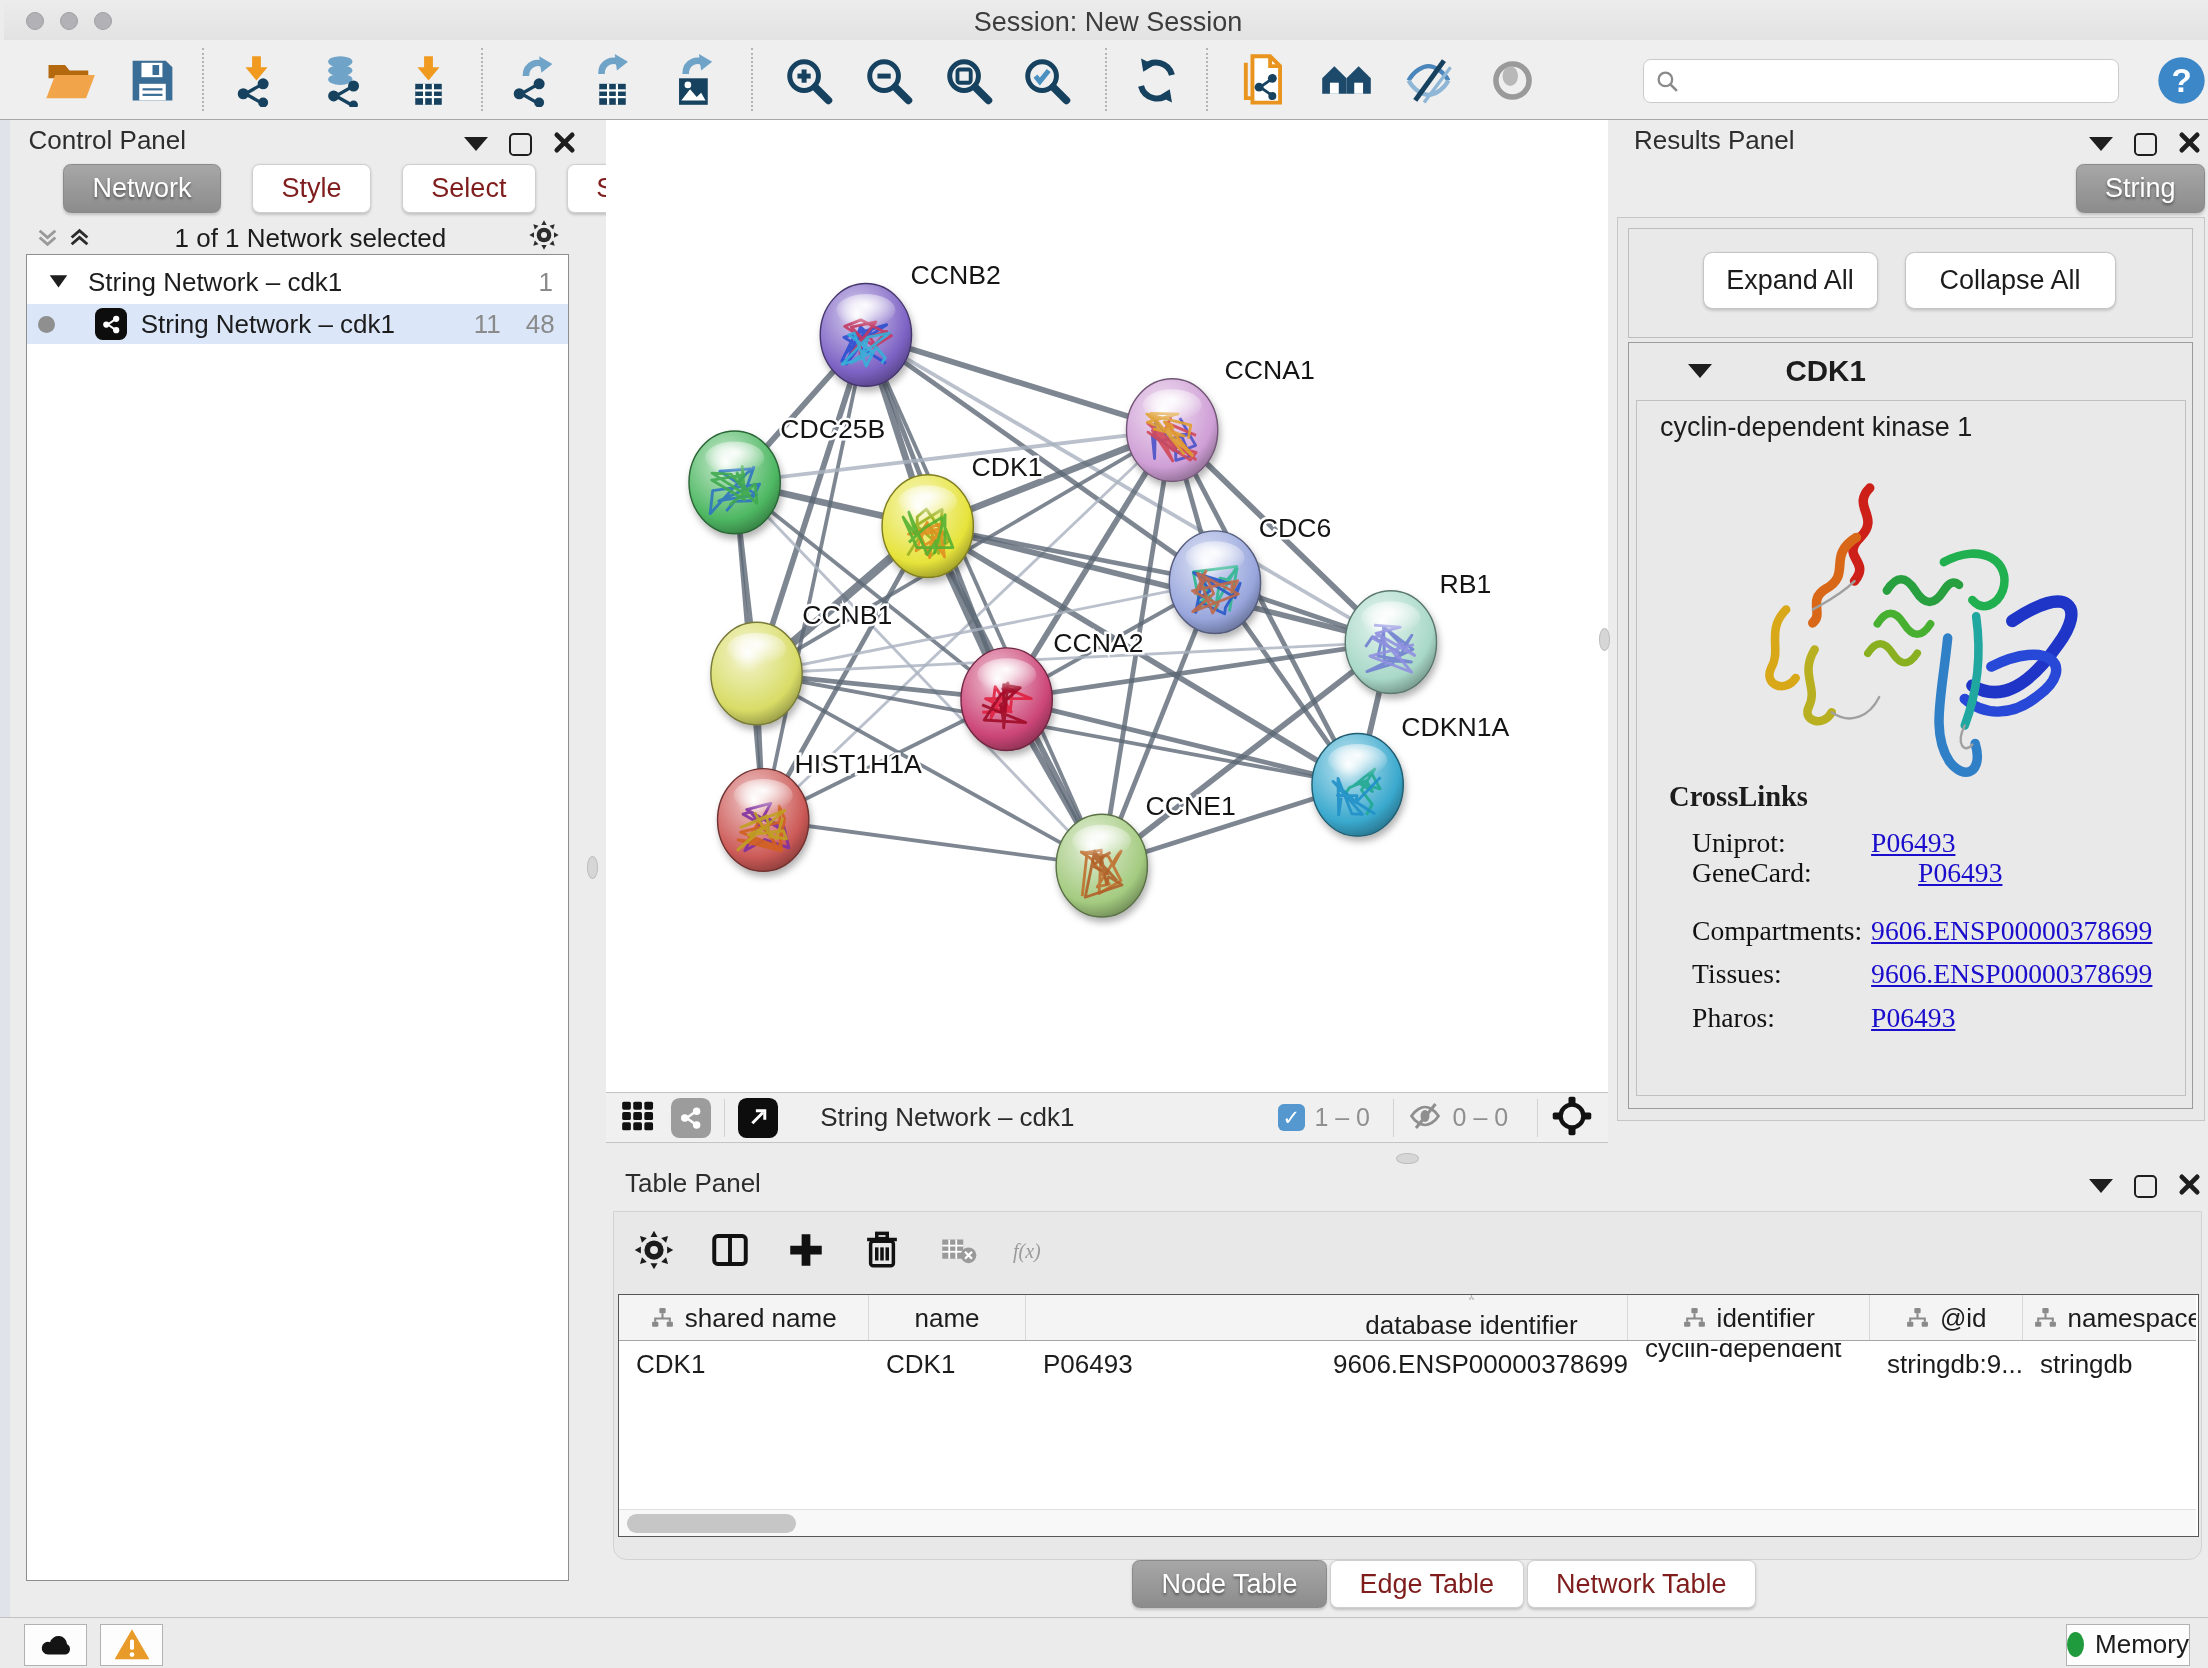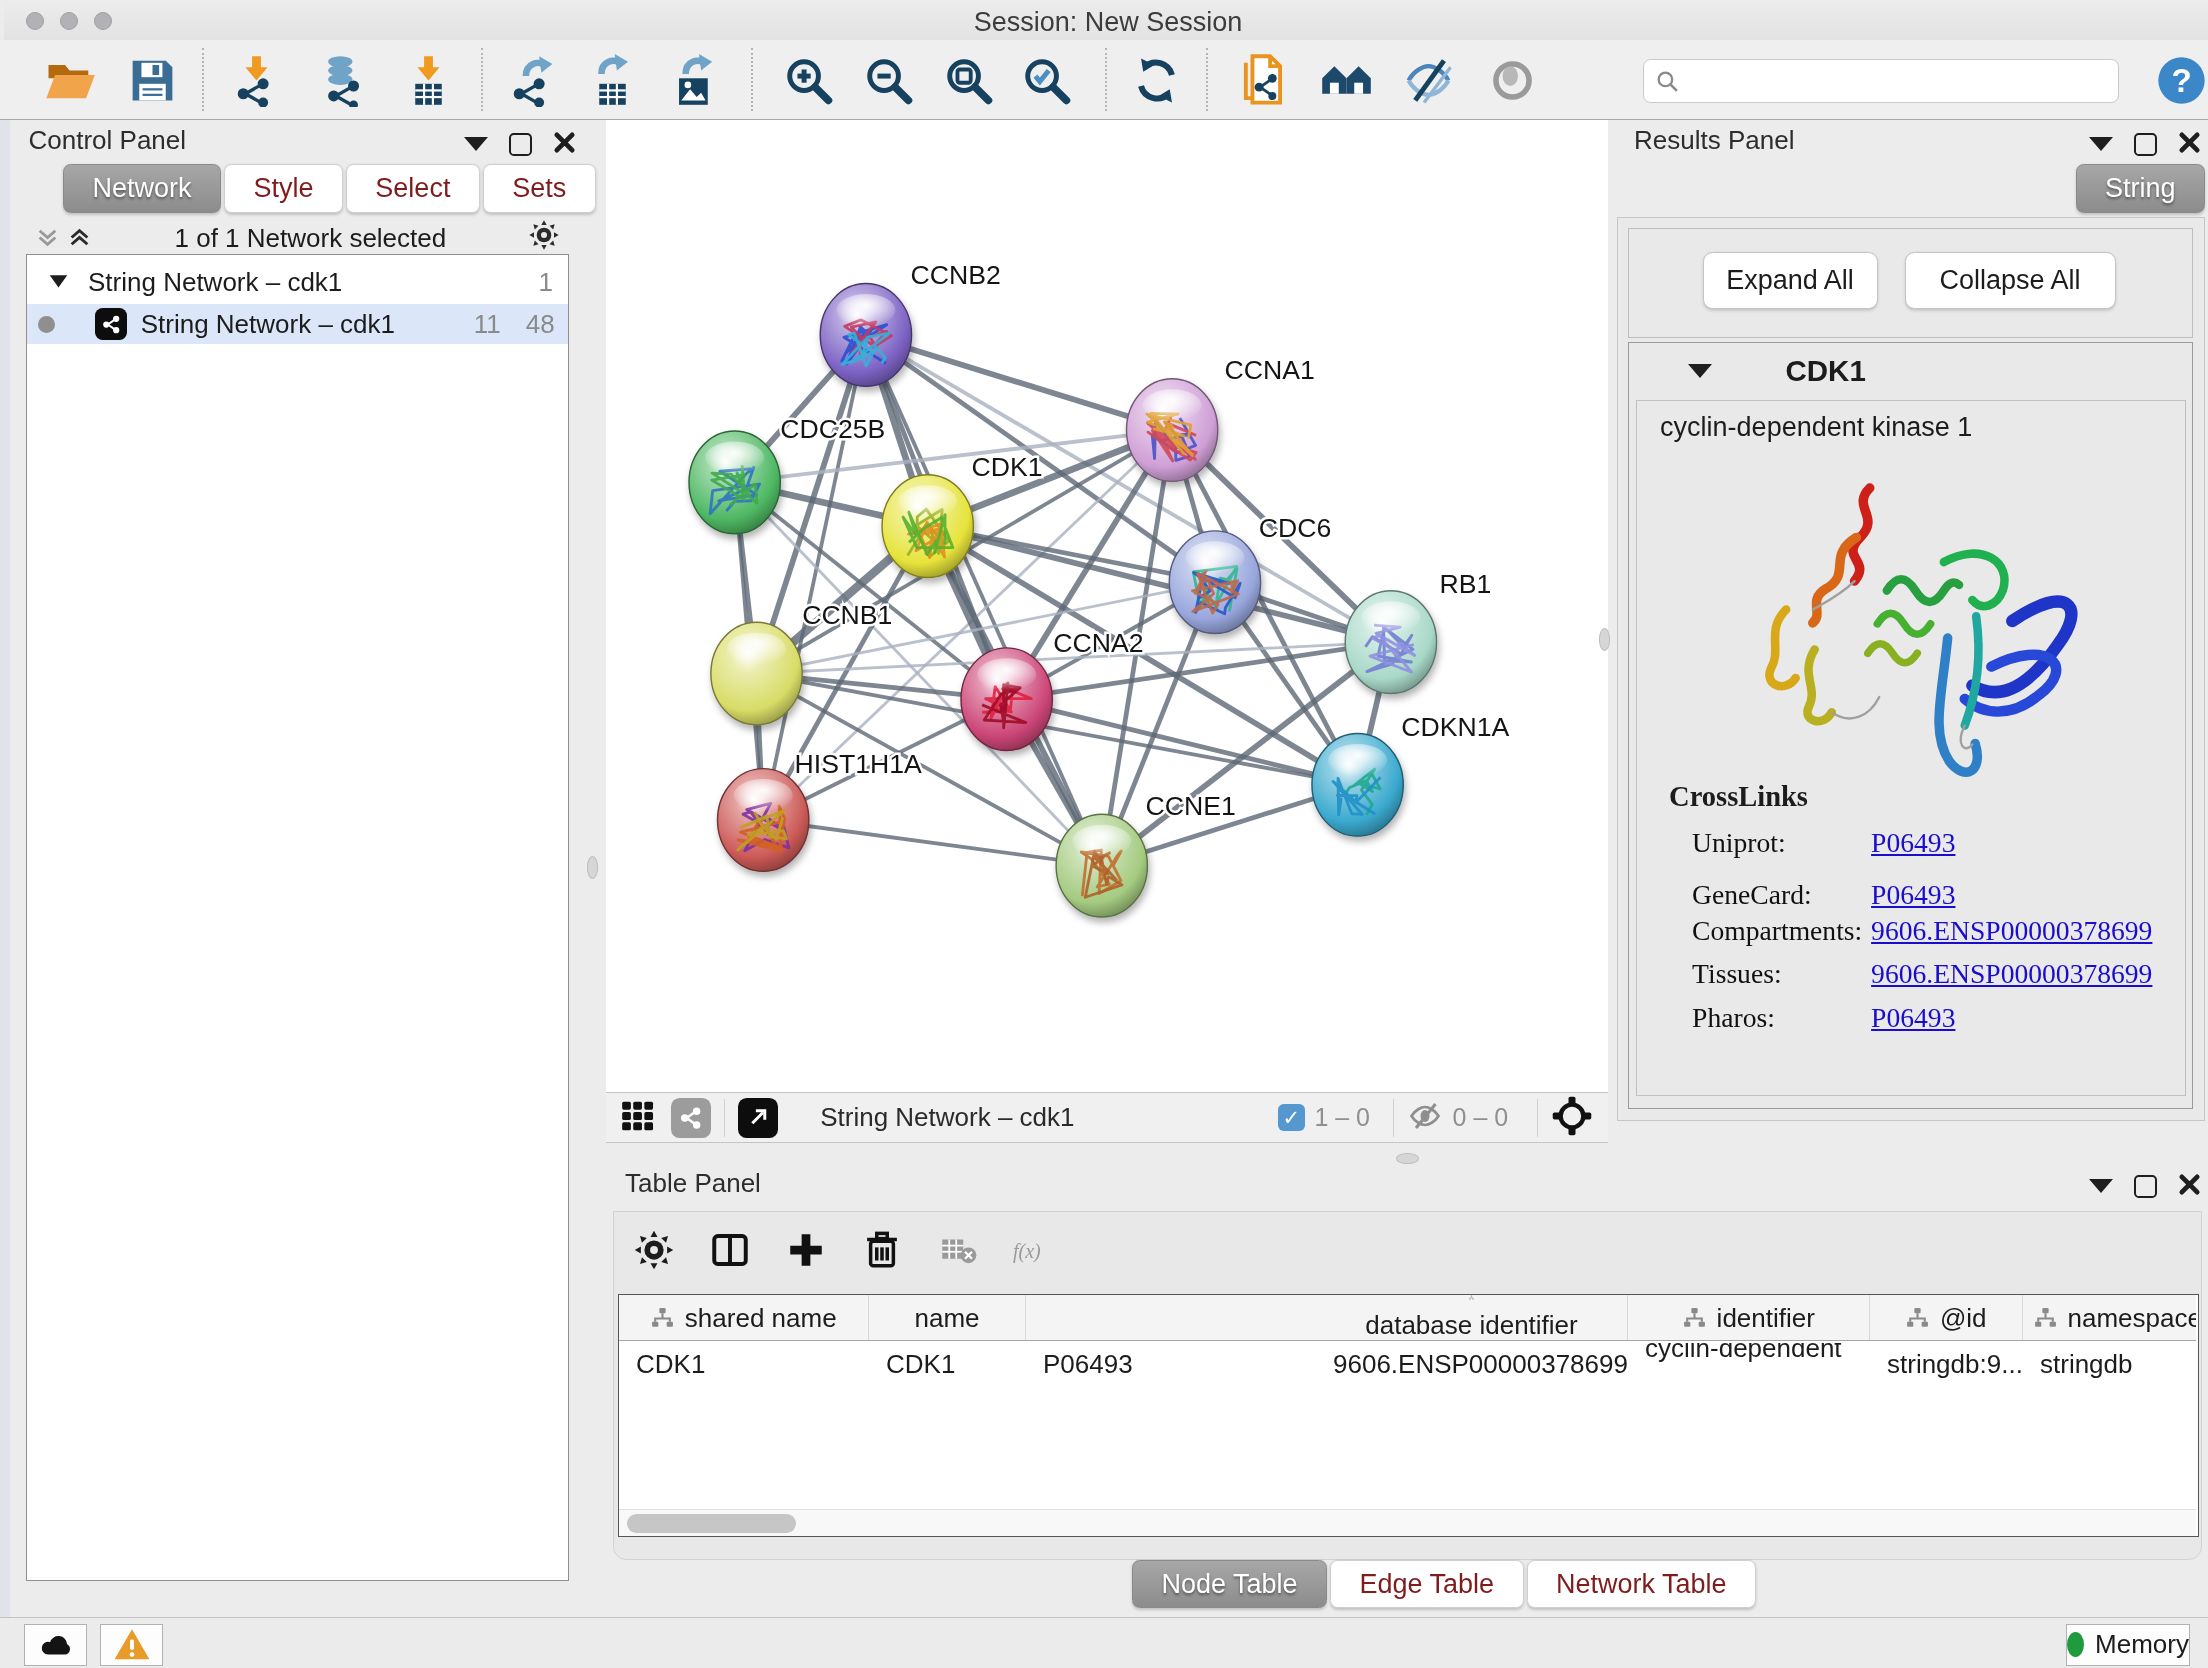--- a/index.html
+++ b/index.html
@@ -35,21 +35,21 @@
   .sqr { width:23px; height:23px; border:2.9px solid #1e1e1e; border-radius:4.8px; background:transparent; }
 
   .tab { display:inline-flex; align-items:center; justify-content:center; height:49px;
     padding:0 28.5px; background:#fff; border:1px solid #cfcfcf; border-radius:7.6px;
     font-size:27px; color:#7f1d1d; margin-right:2.9px; box-shadow:0 1.9px 2.9px rgba(0,0,0,.18); }
   .tab.active { background:linear-gradient(#a7a7a7,#8c8c8c); color:#fff; border-color:#8a8a8a;
     text-shadow:0 1.9px 2.9px rgba(0,0,0,.45); }
 
   
   .edge-strip { left:0; top:120px; width:9.5px; height:1497px; background:#e0e4ea; }
-  .cp-tabs { left:63px; top:164px; display:flex; }
+  .cp-tabs { left:63px; top:164px; display:flex;gap:28px; }
   .cp-box { left:26px; top:254px; width:543px; height:1327px; background:#fff; border:1.9px solid #8e8e8e; }
   .cp-selrow { left:26px; top:220px; width:543px; height:34px; display:flex; align-items:flex-end; }
   .tree-row { position:absolute; left:0; width:100%; height:40px; display:flex; align-items:center; font-size:26px; }
   .tree-row.selected { background:#dbe7f8; }
   .gray { color:#8a8a8a; }
   .share-tile { width:32px; height:32px; background:#0d0d0d; border-radius:7.6px; display:flex;
     align-items:center; justify-content:center; }
   .share-tile svg { width:25px; height:25px; }
 
   
@@ -668,21 +668,21 @@
             <path d="M92 210 C76 236 96 250 86 270 C78 286 102 292 110 276" stroke="#b8b020" stroke-width="9"></path>
             <path d="M134 138 C120 152 104 160 90 168 M110 276 C130 290 150 280 160 260 M250 290 C240 310 250 320 258 310" stroke="#a0a0a0" stroke-width="2.5"></path>
           </g>
         </svg>
         <div class="serif" style="position:absolute; left:32px; top:380px; font-size:28.5px; font-weight:bold;">CrossLinks</div>
         <div id="xl-rows">
             <div class="xl-row serif" style="top: 426px;">
               <span class="xl-label">Uniprot:</span>
               <span class="xl-val"><a href="#">P06493</a></span>
             </div>
-            <div class="xl-row serif" style="top: 478px;">
+            <div class="xl-row serif" style="top: 456px; gap: 47px;">
               <span class="xl-label">GeneCard:</span>
               <span class="xl-val"><a href="#">P06493</a></span>
             </div>
             <div class="xl-row serif" style="top: 514px;">
               <span class="xl-label">Compartments:</span>
               <span class="xl-val"><a href="#">9606.ENSP00000378699</a></span>
             </div>
             <div class="xl-row serif" style="top: 557px;">
               <span class="xl-label">Tissues:</span>
               <span class="xl-val"><a href="#">9606.ENSP00000378699</a></span>

